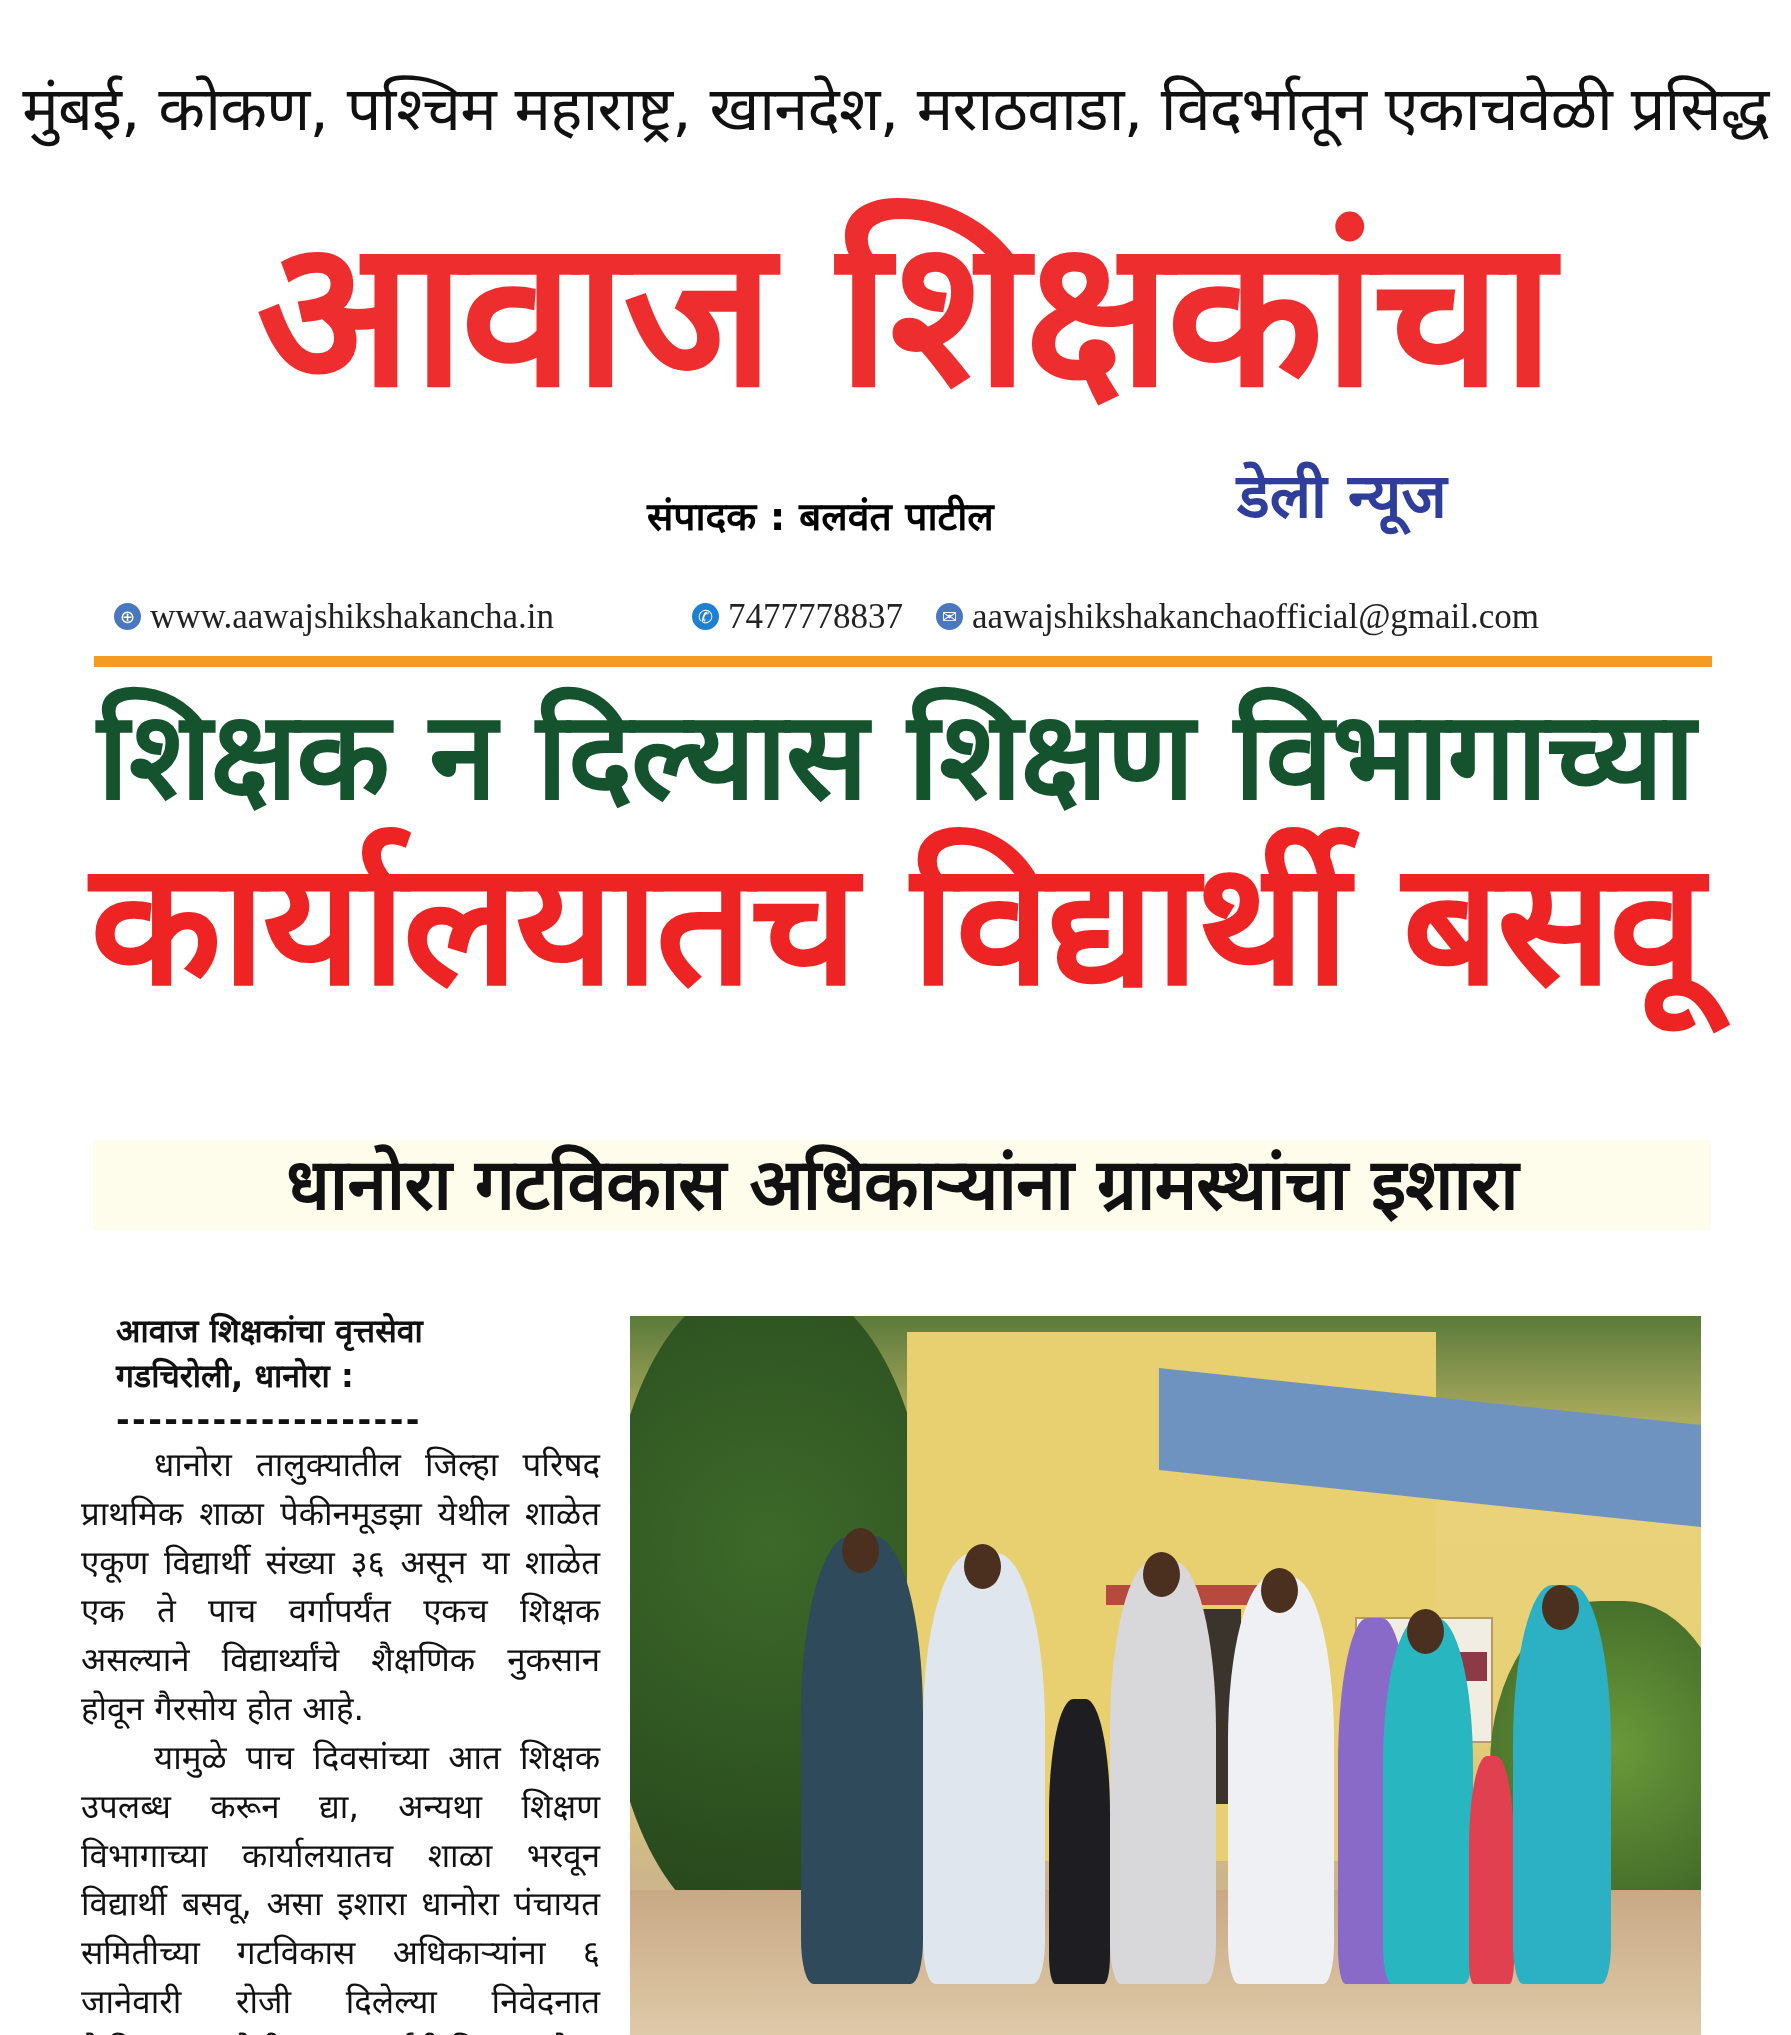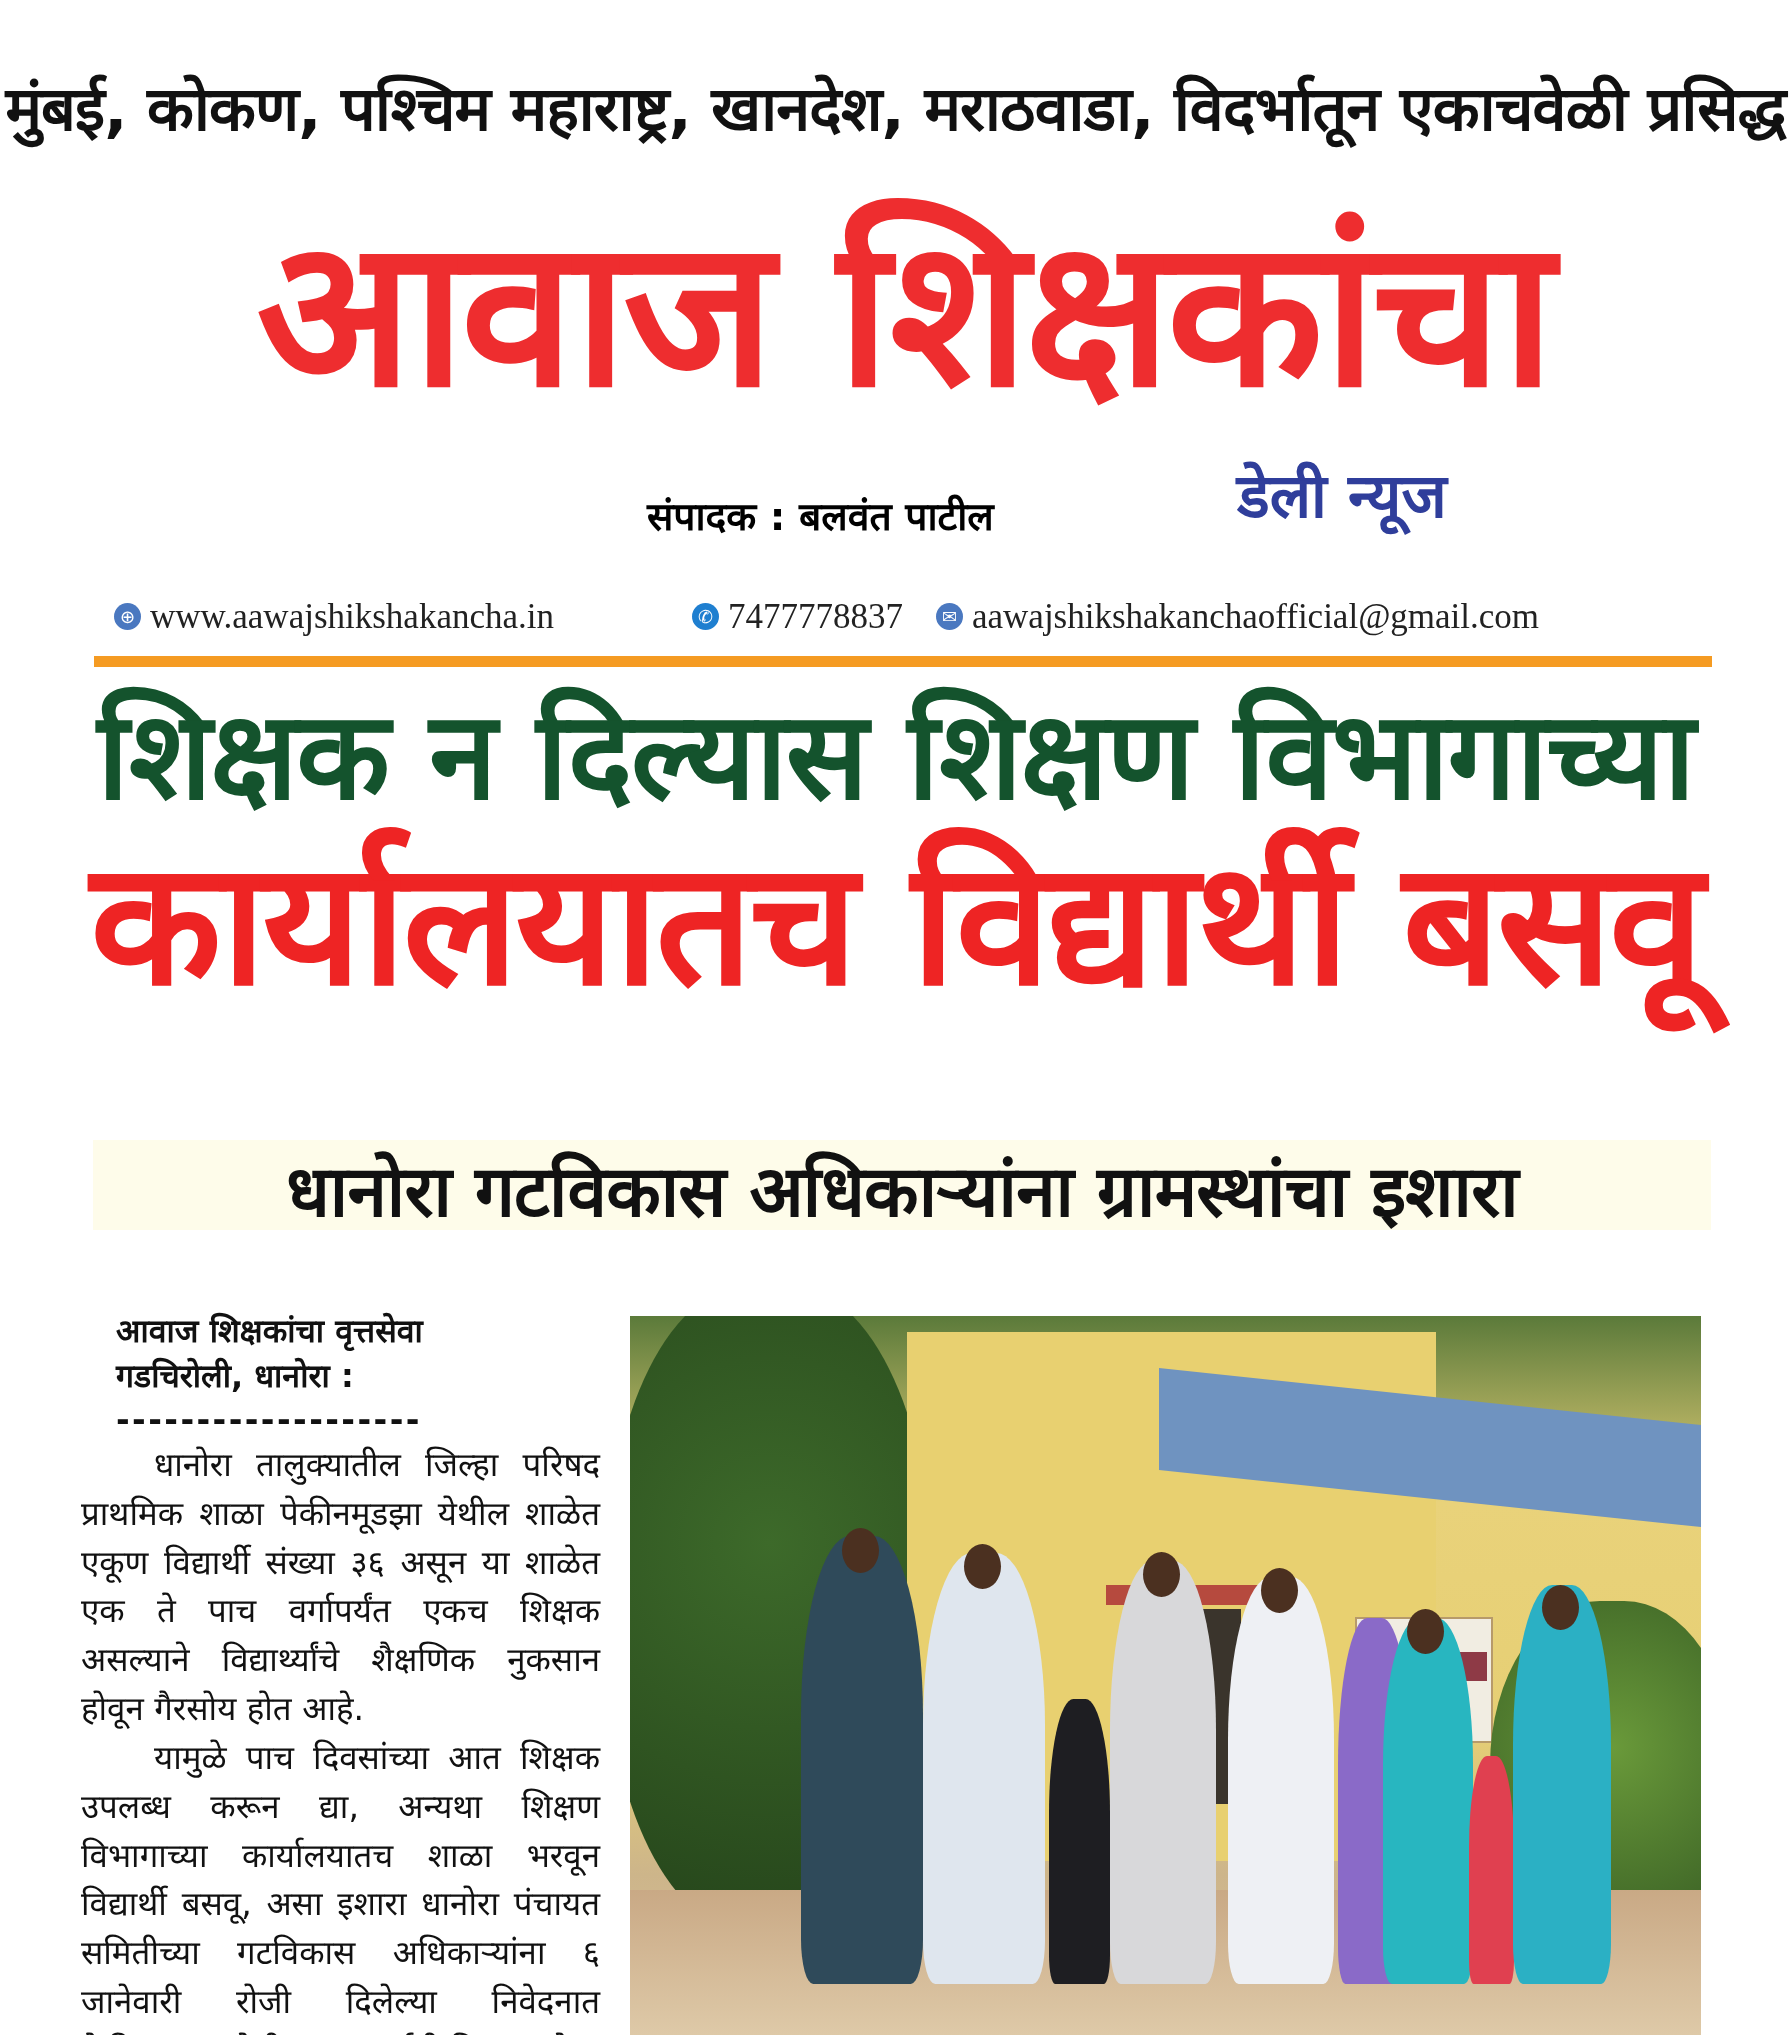--- a/index.html
+++ b/index.html
@@ -2,40 +2,40 @@
 <html style="font-size:6.5px"><head>
 <meta charset="utf-8">
 <style>
   html, body { margin:0; padding:0; background:#ffffff; }
   body { width:1791px; height:2639px; position:relative; overflow:hidden;
          font-family:"DejaVu Sans", sans-serif; color:#111; }
   .abs { position:absolute; }
 
   
   .regions { left:0; width:1791px; top:65px; text-align:center;
-             font-size:61px; font-weight:bold; color:#111; letter-spacing:-0.8px; }
+             font-size:61px; font-weight:normal; color:#111; letter-spacing:-0.8px; }
   .title { left:8px; width:1791px; top:212px; text-align:center;
            font-size:204px; font-weight:bold; line-height:1; letter-spacing:-4.1px; }
   .editor { left:647px; top:488px; font-size:39px; font-weight:bold; }
   .daily { left:1237px; top:452px; font-size:61px; font-weight:bold; }
 
   .contact { top:594px; height:45px; display:flex; align-items:center;
              font-family:"Liberation Serif", serif; font-size:35px; color:#222; }
   .cicon { width:27px; height:27px; border-radius:50%; display:inline-flex;
            align-items:center; justify-content:center; color:#fff; font-size:18px;
            margin-right:9px; font-family:"DejaVu Sans", sans-serif; }
   .orange-rule { left:94px; top:656px; width:1618px; height:11.4px; }
 
   
   .h1a { left:0; width:1791px; top:692px; text-align:center;
          font-size:122px; font-weight:bold; line-height:1.05; letter-spacing:-1.6px; }
   .h1b { left:0; width:1791px; top:834px; text-align:center;
          font-size:171px; font-weight:bold; line-height:1.05; letter-spacing:-3.3px; }
   .subbanner { left:93px; top:1140px; width:1618px; height:90px;
-               display:flex; align-items:flex-start; justify-content:center;
+               display:flex; align-items:flex-end; justify-content:center;
                font-size:71px; font-weight:bold; letter-spacing:-0.8px; }
 
   
   .byline { left:116px; top:1309px; font-size:32px; font-weight:bold; line-height:1.4; }
   .dashes { left:116px; top:1400px; font-size:33px; font-weight:bold; letter-spacing:2.4px; }
   .col { font-size:33px; line-height:1.48; text-align:justify; }
   .col p { margin:0; text-indent:73px; }
   .col1a { left:81px; top:1441px; width:519px; }
 
   

